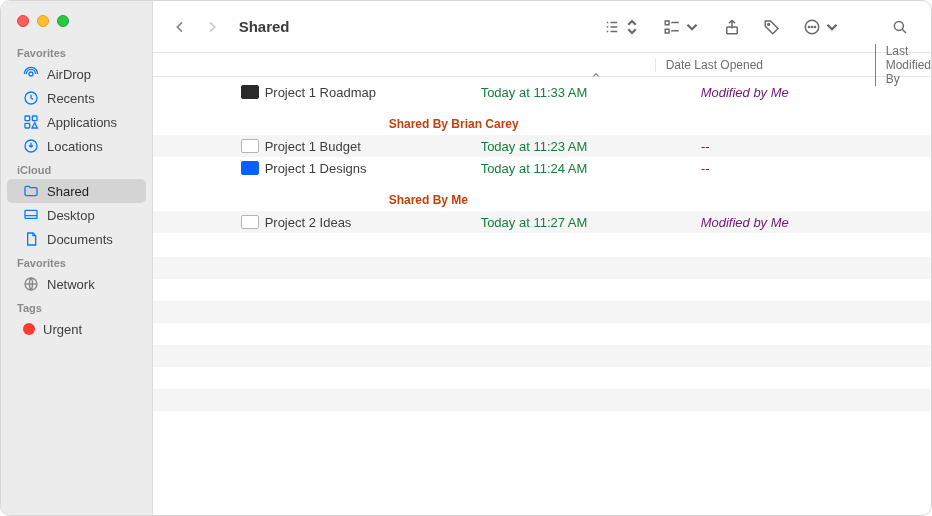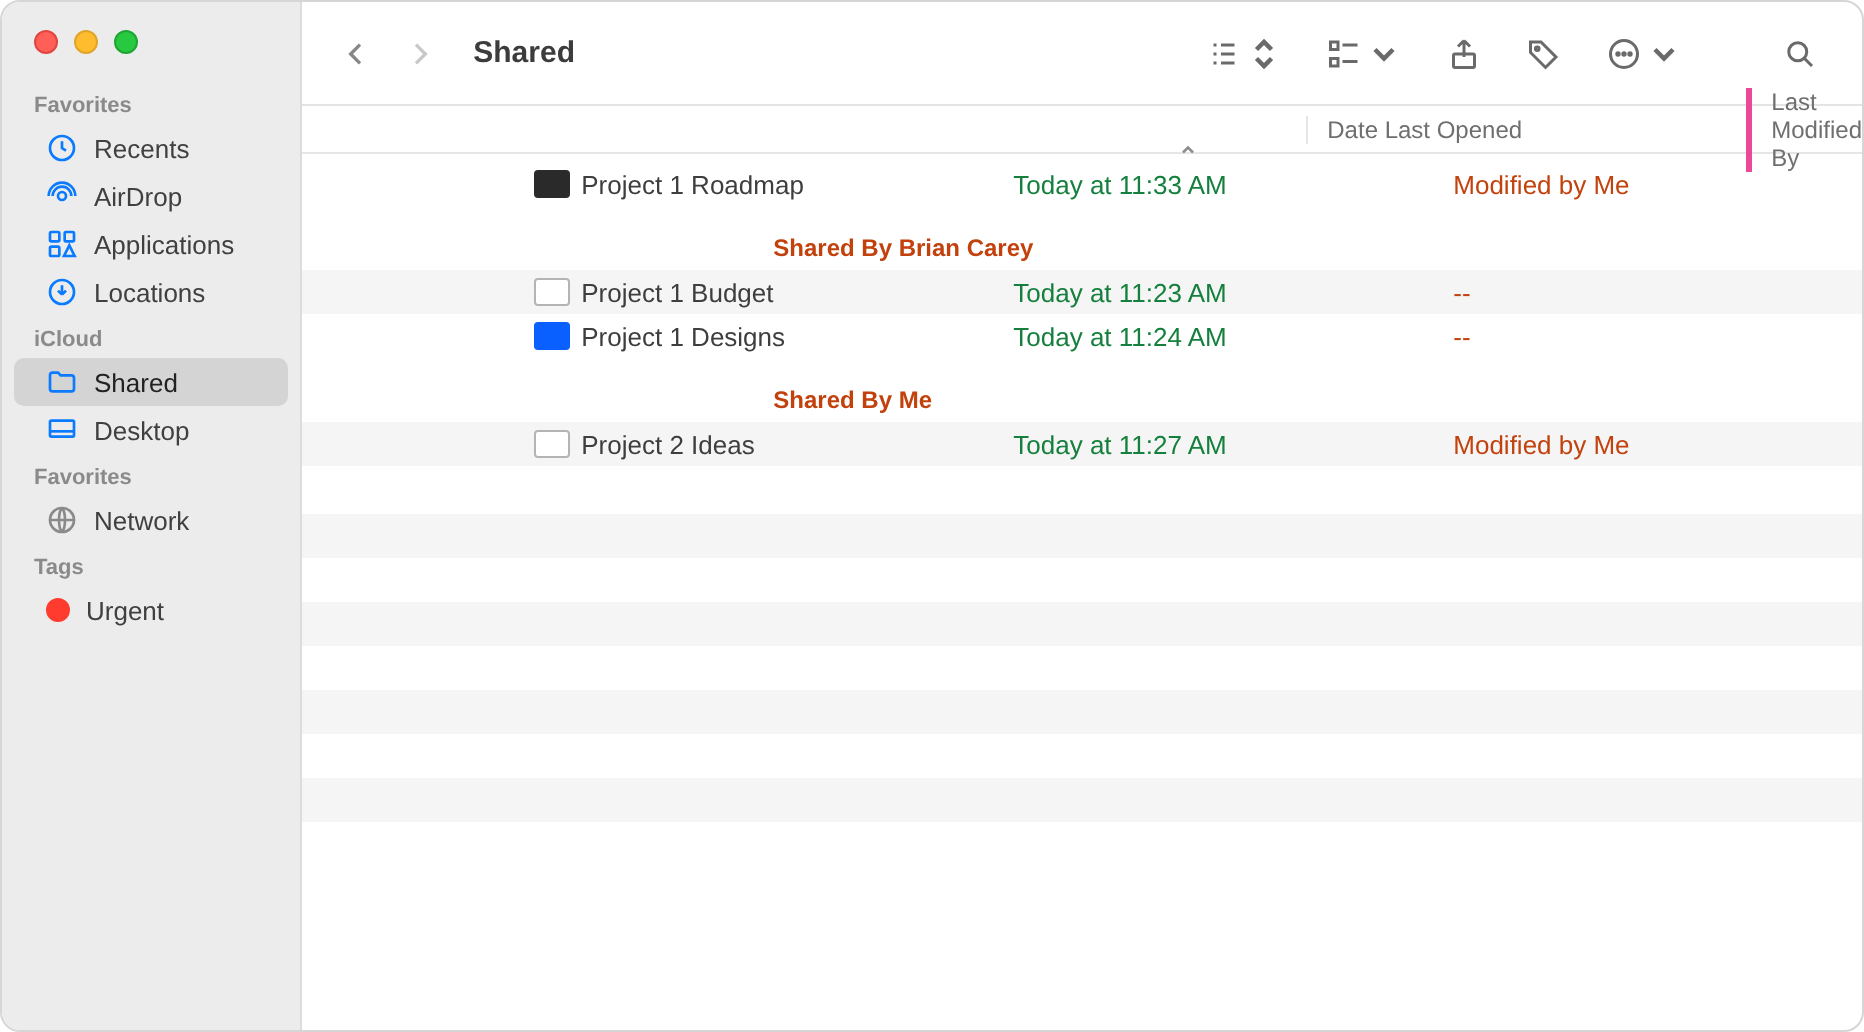--- a/index.html
+++ b/index.html
@@ -66,73 +66,73 @@
   .chev-small{width:9px;height:9px;}
   
   .colhead {
     display:flex; height:24px; align-items:center;
     font-size:12px; color:#6f6f6f;
     border-bottom:1px solid #e6e6e6;
     padding-left:236px;
   }
   .colhead .col-name{ width:230px; font-weight:600; color:#3a3a3a; position:relative;}
   .colhead .col-date{ width:220px; border-left:1px solid #e6e6e6; padding-left:10px;margin-left:36px;}
-  .colhead .col-mod{ flex:1; border-left:3px solid #ec4899; padding-left:10px;}
+  .colhead .col-mod{ flex:1; border-left:1px solid #ec4899; padding-left:10px;}
   .sort-chev{ position:absolute; right:18px; top:4px; color:#8c8c8c;}
   
   .content{ flex:1; padding-top:4px; overflow:hidden;}
   .group-header{
     font-size:12px; font-weight:600; color:#c2410c;
     padding:14px 0 4px 236px;
   }
   .row{
     display:flex; align-items:center; height:22px;
-    padding-left:116px; font-size:13px; color:#3e3e3e;
+    padding-left:88px; font-size:13px; color:#3e3e3e;
   }
   .row.striped{ background:#f5f5f5;}
   .file-icon{ width:18px; height:14px; margin-right:6px; border:1px solid #b4b4b4; border-radius:2px; background:#fff;}
   .file-icon.dark{background:#2a2a2a;border-color:#2a2a2a;}
   .file-icon.blue{background:#0a60ff;border-color:#0a60ff;}
   .row .c-name{ width:230px; display:flex; align-items:center;}
   .row .c-date{ width:220px; color:#15803d; padding-left:10px;}
-  .row .c-mod{ flex:1; color:#c2410c; padding-left:10px;}
+  .row .c-mod{ flex:1; color:#701a75; padding-left:10px;font-style:italic;}
   .empty-stripe{ height:22px; background:#f5f5f5; margin-top:22px;}
   .stripes{ padding-top:2px;}
 </style>
 </head>
 <body>
 
 <div class="window">
 
   <div class="sidebar">
     <div class="traffic">
       <div class="tl red"></div>
       <div class="tl yellow"></div>
       <div class="tl green"></div>
     </div>
 
     <div class="sb-section-label">Favorites</div>
     <div class="sb-item">
       <span class="sb-icon">
           <svg viewBox="0 0 24 24" fill="none" stroke="currentColor" stroke-width="2">
-            <circle cx="12" cy="12" r="9"></circle>
-            <path d="M12 7v5l3 2"></path>
-          </svg>
-        </span>
-      <span>Recents</span>
-    </div>
-    <div class="sb-item">
-      <span class="sb-icon">
-          <svg viewBox="0 0 24 24" fill="none" stroke="currentColor" stroke-width="2">
             <circle cx="12" cy="12" r="3"></circle>
             <path d="M5 12a7 7 0 0 1 14 0"></path>
             <path d="M2 12a10 10 0 0 1 20 0"></path>
           </svg>
         </span>
       <span>AirDrop</span>
+    </div>
+    <div class="sb-item">
+      <span class="sb-icon">
+          <svg viewBox="0 0 24 24" fill="none" stroke="currentColor" stroke-width="2">
+            <circle cx="12" cy="12" r="9"></circle>
+            <path d="M12 7v5l3 2"></path>
+          </svg>
+        </span>
+      <span>Recents</span>
     </div>
     <div class="sb-item">
       <span class="sb-icon">
           <svg viewBox="0 0 24 24" fill="none" stroke="currentColor" stroke-width="2">
             <rect x="3" y="3" width="7" height="7" rx="1"></rect>
             <rect x="14" y="3" width="7" height="7" rx="1"></rect>
             <rect x="3" y="14" width="7" height="7" rx="1"></rect>
             <path d="M17.5 13l4 8h-8z"></path>
           </svg>
         </span>
@@ -158,20 +158,29 @@
       <span>Shared</span>
     </div>
     <div class="sb-item">
       <span class="sb-icon">
           <svg viewBox="0 0 24 24" fill="none" stroke="currentColor" stroke-width="2">
             <rect x="3" y="5" width="18" height="12" rx="1"></rect>
             <path d="M3 13h18"></path>
           </svg>
         </span>
       <span>Desktop</span>
+    </div>
+    <div class="sb-item">
+      <span class="sb-icon">
+          <svg viewBox="0 0 24 24" fill="none" stroke="currentColor" stroke-width="2">
+            <path d="M7 3h8l4 4v14H7z"></path>
+            <path d="M15 3v4h4"></path>
+          </svg>
+        </span>
+      <span>Documents</span>
     </div>
 
     <div class="sb-section-label">Favorites</div>
     <div class="sb-item">
       <span class="sb-icon" style="color:#8a8a8a">
           <svg viewBox="0 0 24 24" fill="none" stroke="currentColor" stroke-width="2">
             <circle cx="12" cy="12" r="9"></circle>
             <path d="M3 12h18M12 3c3 3 3 15 0 18M12 3c-3 3-3 15 0 18"></path>
           </svg>
         </span>

